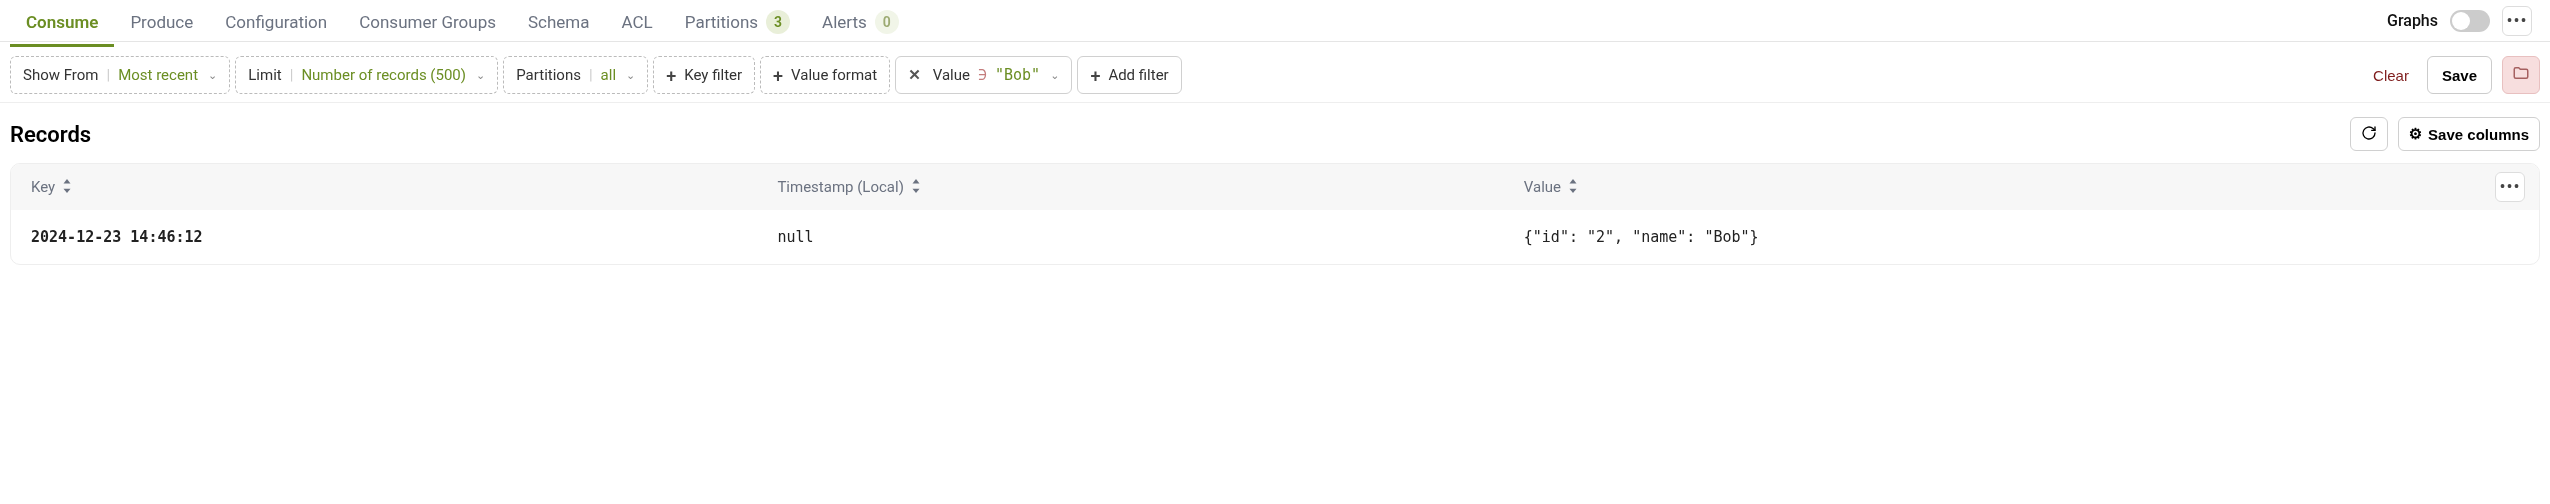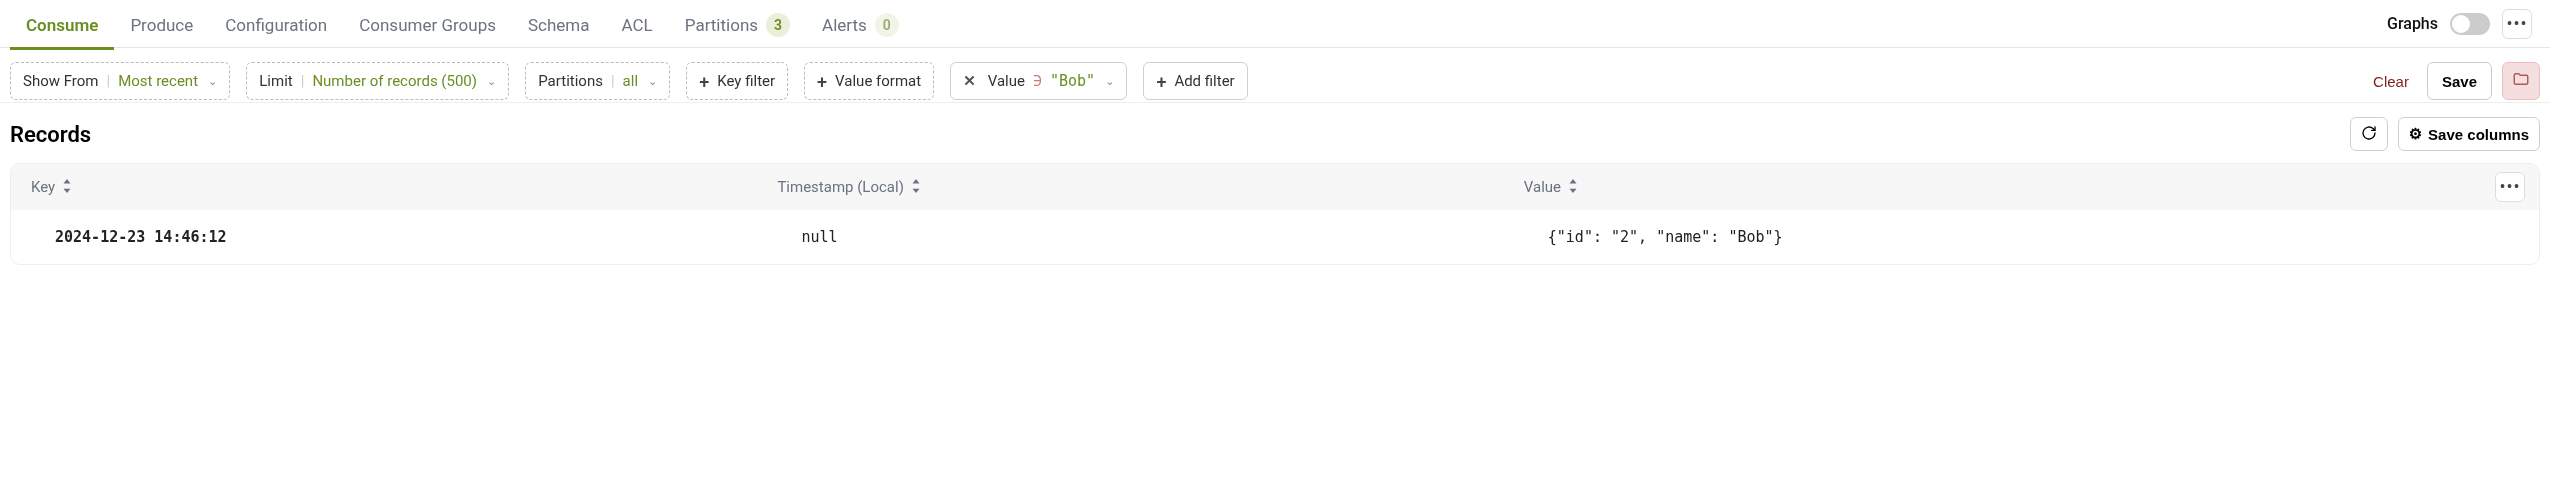--- a/index.html
+++ b/index.html
@@ -7,21 +7,21 @@
       font-family: -apple-system, BlinkMacSystemFont, "Segoe UI", Roboto, sans-serif;
       font-size: 15px;
       color: #333;
       background: #fff;
     }
     .tabs {
       display: flex;
       align-items: center;
       border-bottom: 1px solid #e5e5e5;
       padding: 0 10px;
-      height: 48px;
+      height: 42px;
     }
     .tab {
       padding: 16px 16px 14px;
       color: #6b7280;
       font-size: 17px;
       cursor: pointer;
       position: relative;
       display: inline-flex;
       align-items: center;
       gap: 8px;
@@ -94,22 +94,22 @@
     }
     .more-dots {
       font-size: 18px;
       letter-spacing: 1px;
       line-height: 1;
       color: #444;
     }
     .filter-bar {
       display: flex;
       align-items: center;
-      gap: 16px;
-      padding: 14px 10px 2px;
+      gap: 5px;
+      padding: 14px 10px 8px;
       border-bottom: 1px solid #eee;
       flex-wrap: wrap;
     }
     .chip {
       display: inline-flex;
       align-items: center;
       gap: 8px;
       height: 38px;
       padding: 0 12px;
       border: 1px dashed #bbb;
@@ -250,21 +250,21 @@
       top: 8px;
     }
     .tbody-row {
       display: flex;
       align-items: center;
       padding: 18px 20px;
       font-family: ui-monospace, Menlo, Consolas, monospace;
       font-size: 15px;
       color: #222;
     }
-    .tbody-row .col-ts { font-weight: 600; margin-left: 24px; }
+    .tbody-row .col-ts { font-weight: 600; }
   </style>
 </head>
 <body>
 
 <div class="tabs">
   <div class="tab active">
       <span>Consume</span>
     </div>
   <div class="tab">
       <span>Produce</span>

